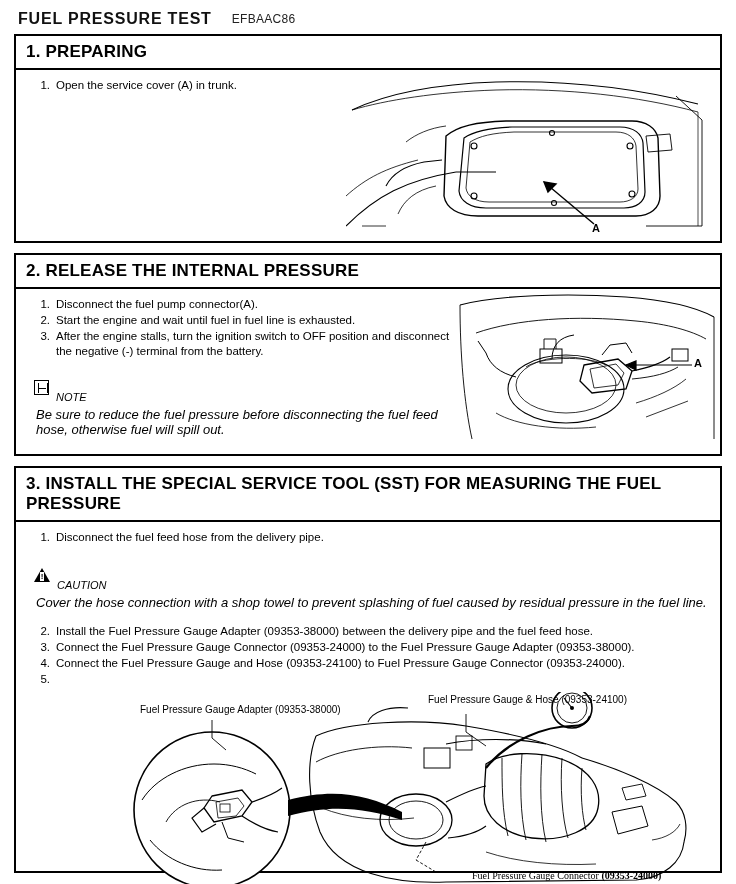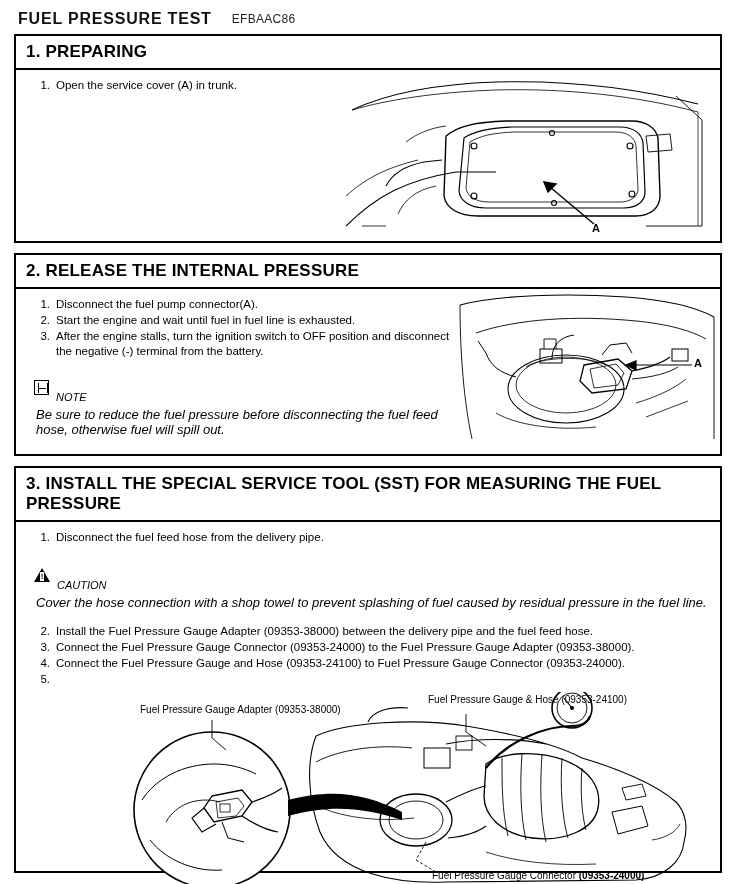--- a/index.html
+++ b/index.html
@@ -394,21 +394,21 @@
             <line x1="196" y1="46" x2="210" y2="58"></line>
             <line x1="450" y1="22" x2="450" y2="40"></line>
             <line x1="450" y1="40" x2="470" y2="54"></line>
             <line x1="410" y1="150" x2="400" y2="168" stroke-dasharray="3,2"></line>
             <line x1="400" y1="168" x2="420" y2="180" stroke-dasharray="3,2"></line>
           </g>
         </svg>
 
         <div class="lbl" style="left:124px; top:12px;">Fuel Pressure Gauge Adapter (09353-38000)</div>
         <div class="lbl" style="left:412px; top:2px;">Fuel Pressure Gauge &amp; Hose (09353-24100)</div>
-        <div class="lbl" style="left:416px; top:178px;">
+        <div class="lbl" style="left:456px; top:178px;font-family:Liberation Serif, serif;">
           <span>Fuel Pressure Gauge Connector</span>
           <span class="bold" style="font-weight:bold;">(09353-24000)</span>
         </div>
       </div>
     </div>
   </div>
 
 </div>
 
 </body></html>

